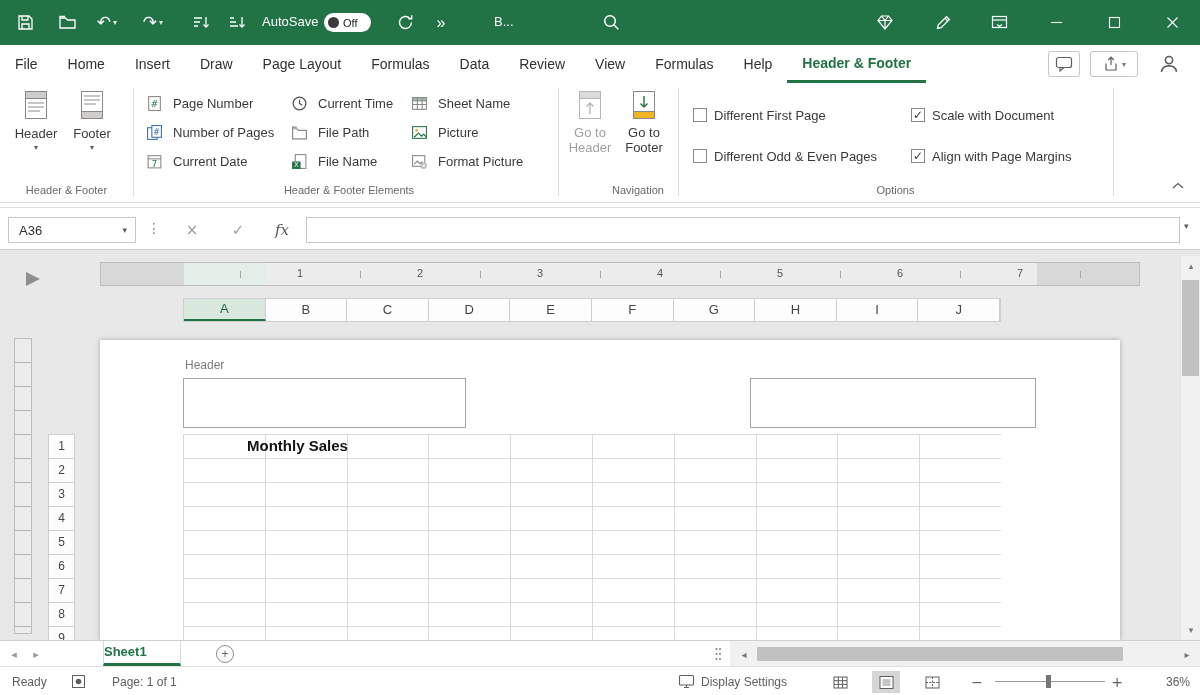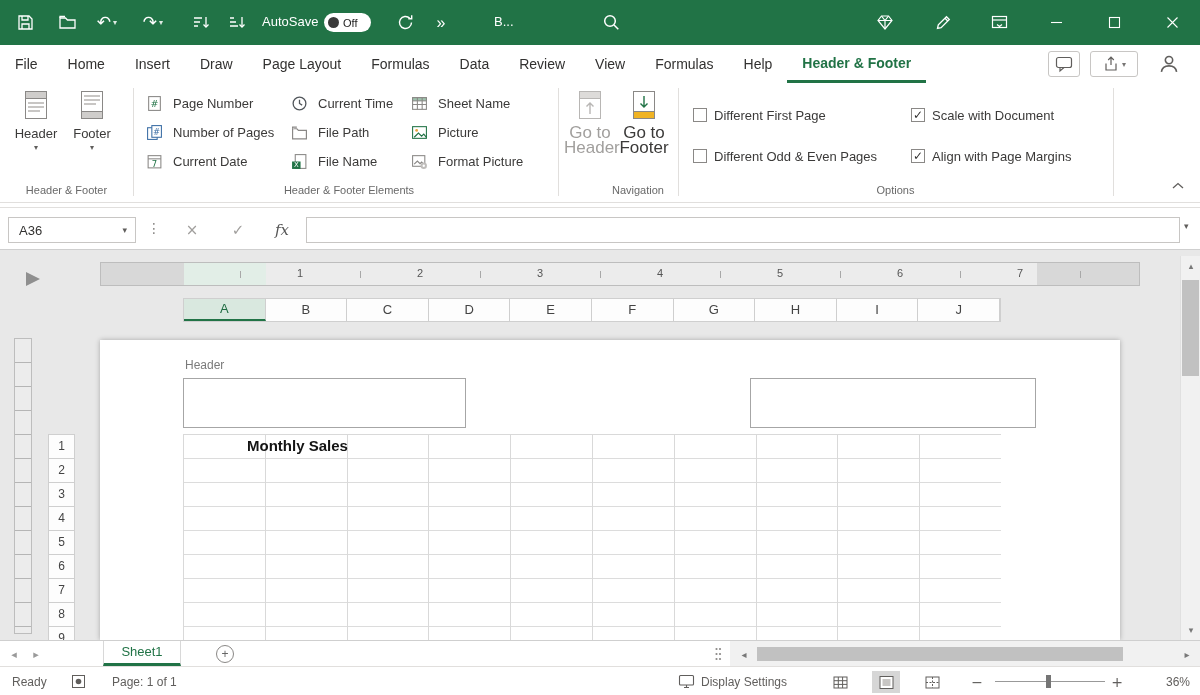--- a/index.html
+++ b/index.html
@@ -27,21 +27,21 @@
 .chip{position:absolute;top:6px;height:26px;border:1px solid #c8c6c4;border-radius:3px;display:flex;align-items:center;justify-content:center;background:#fff;color:#605e5c}
 .iconbtn{position:absolute;top:8px;color:#605e5c}
 
 
 .ribbon{position:absolute;left:0;top:83px;width:1200px;height:120px;background:#fff;border-bottom:1px solid #e1dfdd}
 .vsep{position:absolute;top:5px;width:1px;height:108px;background:#e1dfdd}
 .grp-label{position:absolute;top:101px;text-align:center;font-size:11px;color:#696969;white-space:nowrap}
 .big-btn{position:absolute;top:5px;width:52px;height:92px;display:flex;flex-direction:column;align-items:center;color:#3b3a39}
 .big-label{font-size:13px;margin-top:4px;line-height:15px;text-align:center}
 .big-drop{font-size:8px;color:#605e5c;margin-top:2px;font-family:"DejaVu Sans",sans-serif}
-.nav-2line{font-size:17px;margin-top:3px;line-height:15px;width:52px}
+.nav-2line{font-size:13px;margin-top:3px;line-height:15px;width:52px}
 .disabled-txt{color:#a19f9d}
 .small-btn{position:absolute;height:26px;display:flex;align-items:center;color:#3b3a39}
 .small-label{font-size:13px;margin-left:10px;white-space:nowrap}
 .icon16{width:17px;height:17px;display:inline-flex;align-items:center;justify-content:center}
 .icon32{width:32px;height:34px;display:flex;align-items:center;justify-content:center}
 .cbx{position:absolute;display:flex;align-items:center;height:18px}
 .cbx-box{width:14px;height:14px;border:1px solid #8a8886;background:#fff;display:flex;align-items:center;justify-content:center;font-size:12px;line-height:1;color:#323130;font-family:"DejaVu Sans",sans-serif}
 .cbx-label{font-size:13px;color:#3b3a39;margin-left:7px;white-space:nowrap}
 .collapse-btn{position:absolute;left:1166px;top:92px;width:24px;height:20px;display:flex;align-items:center;justify-content:center}
 
@@ -79,21 +79,21 @@
 .caret{display:inline-block;width:1px;height:15px;background:#000;vertical-align:-3px;margin-left:1px}
 .grid{position:absolute;left:183px;top:184px;width:818px;height:206px;border-left:1px solid #d9d9d9;border-top:1px solid #d9d9d9;background-image:repeating-linear-gradient(90deg,transparent 0,transparent 80.8px,#d9d9d9 80.8px,#d9d9d9 81.8px),repeating-linear-gradient(180deg,transparent 0,transparent 23px,#dcdcdc 23px,#dcdcdc 24px)}
 .cell-text{position:absolute;left:247px;top:184px;height:24px;line-height:24px;font-size:15px;font-weight:600;color:#141414;white-space:nowrap}
 .vscroll{position:absolute;left:1180px;top:6px;width:20px;height:384px;background:#f1f1f1;border-left:1px solid #e0e0e0}
 .vs-btn{position:absolute;left:0;width:20px;height:20px;display:flex;align-items:center;justify-content:center;font-size:9px;color:#787878;font-family:"DejaVu Sans",sans-serif}
 .vs-thumb{position:absolute;left:1px;top:24px;width:17px;height:96px;background:#c1c1c1}
 
 
 .sheettabs{position:absolute;left:0;top:640px;width:1200px;height:26px;background:#fff;border-top:1px solid #cfcfcf}
 .stab-nav{position:absolute;top:0;height:26px;width:20px;display:flex;align-items:center;justify-content:center;font-size:11px;color:#9a9a9a;font-family:"DejaVu Sans",sans-serif}
-.sheet-tab{position:absolute;left:103px;top:0;width:78px;height:25px;background:#fff;border-right:1px solid #d8d8d8;border-left:1px solid #d8d8d8;border-bottom:3px solid #217346;color:#217346;font-weight:400;font-size:13px;text-align:center;line-height:22px}
+.sheet-tab{position:absolute;left:103px;top:0;width:78px;height:25px;background:#fff;border-right:1px solid #d8d8d8;border-left:1px solid #d8d8d8;border-bottom:3px solid #217346;color:#217346;font-weight:700;font-size:13px;text-align:left;line-height:22px}
 .add-sheet{position:absolute;left:216px;top:4px;width:18px;height:18px;border:1px solid #8a8886;border-radius:50%;display:flex;align-items:center;justify-content:center;font-size:12px;color:#666;line-height:1}
 .hs-track{position:absolute;left:730px;top:0;width:470px;height:26px;background:#f1f1f1}
 .hs-btn{position:absolute;top:0;width:22px;height:26px;display:flex;align-items:center;justify-content:center;font-size:10px;color:#787878;background:#f1f1f1;font-family:"DejaVu Sans",sans-serif}
 .hs-thumb{position:absolute;left:757px;top:6px;width:366px;height:14px;background:#c1c1c1}
 
 
 .statusbar{position:absolute;left:0;top:666px;width:1200px;height:29px;background:#fff;border-top:1px solid #e1dfdd;font-size:12px;color:#605e5c}
 .sb-item{position:absolute;top:0;height:29px;display:flex;align-items:center}
 .sb-viewbtn{position:absolute;top:4px;width:28px;height:22px;display:flex;align-items:center;justify-content:center}
 .sb-viewbtn.active{background:#d6d6d6}

